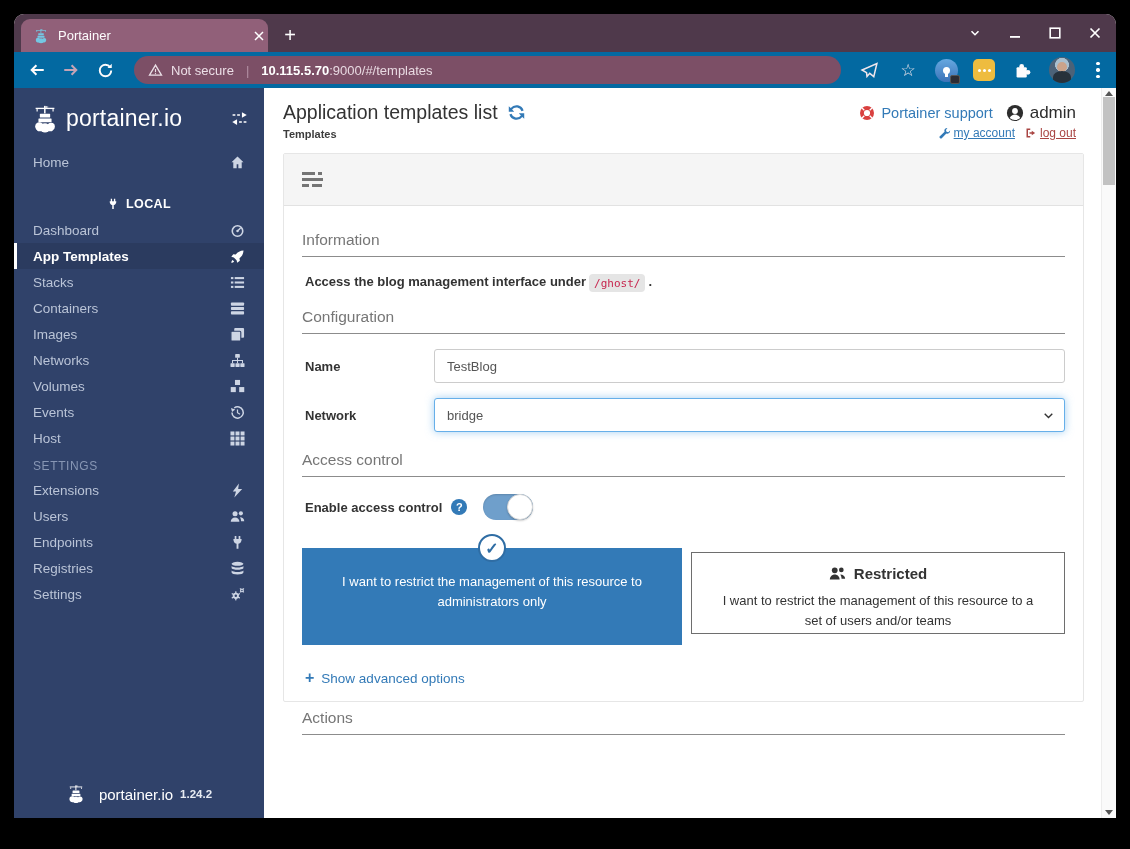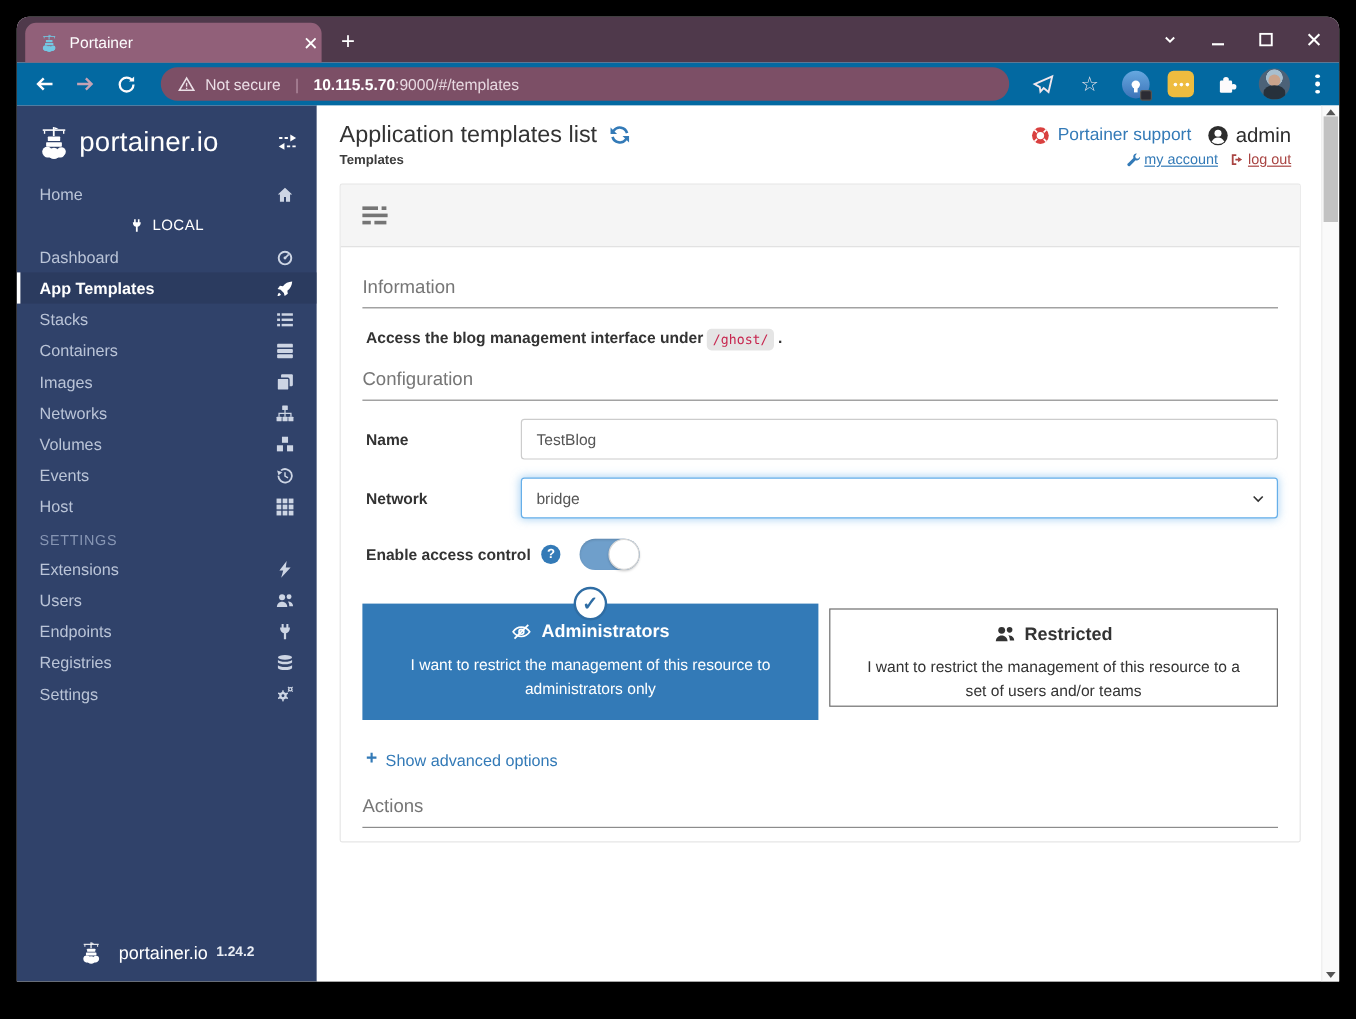--- a/index.html
+++ b/index.html
@@ -39,21 +39,21 @@
   
   .content{display:flex;height:730px;}
   .sidebar{width:250px;flex:none;background:#30426a;color:#bac4d7;position:relative;font-size:13.5px;}
   .logo-row{height:61px;display:flex;align-items:center;padding:0 16px;color:#fff;}
   .logo-mark{color:#fff;margin-right:6px;display:flex;}
   .logo-text{font-size:23px;letter-spacing:.2px;color:#fff;flex:1;}
   .side-item{height:26px;display:flex;align-items:center;padding:0 19px;cursor:pointer;}
   .side-item .lbl{flex:1;}
   .side-item .ic{width:18px;display:flex;justify-content:flex-end;color:#cdd5e4;}
   .side-item.active{background:#2b3b5f;border-left:3px solid #fff;padding-left:16px;color:#fff;font-weight:bold;}
-  .side-header-local{height:26px;display:flex;align-items:center;justify-content:center;gap:7px;color:#fff;font-weight:normal;font-size:12.5px;letter-spacing:.4px;}
+  .side-header-local{height:26px;display:flex;align-items:center;justify-content:center;gap:7px;color:#fff;font-weight:bold;font-size:12.5px;letter-spacing:.4px;margin-top:16px;}
   .side-header-settings{height:26px;display:flex;align-items:end;padding:0 19px 4px;color:#8796b4;font-size:12px;letter-spacing:.6px;}
   .side-footer{position:absolute;bottom:14px;left:0;right:0;display:flex;align-items:center;justify-content:center;gap:7px;color:#fff;}
   .side-footer .logo-text-sm{font-size:15px;}
   .side-footer .ver{font-size:11.5px;font-weight:bold;color:#e8ecf3;}
 
   .main{flex:1;position:relative;background:#fff;overflow:hidden;}
   .m-scrollbar{position:absolute;right:0;top:0;bottom:0;width:15px;background:#fafafa;border-left:1px solid #ededed;}
   .m-thumb{position:absolute;left:1px;right:1px;top:9px;height:88px;background:#c2c2c2;}
   .sb-arrow{position:absolute;left:3px;width:0;height:0;border-left:4.5px solid transparent;border-right:4.5px solid transparent;}
   .sb-up{top:3px;border-bottom:5px solid #555;}
@@ -551,41 +551,32 @@
                   <span>bridge</span>
                   <span>
                         <svg width="11" height="11" viewBox="0 0 16 16">
                           <path d="M2.5 5.5 8 11l5.5-5.5" stroke="#333" stroke-width="2" fill="none"></path>
                         </svg>
                       </span>
                 </span>
               </span>
             </div>
 
+            <div class="section-title">Access control</div>
             <div class="ac-row">
               <span class="ac-label">Enable access control</span>
               <span class="q-icon">?</span>
               <span class="toggle">
                     <span class="knob"></span>
                   </span>
             </div>
 
             <div class="options-row">
               <div class="option sel">
                 <span class="opt-badge">✓</span>
-                <div class="opt-title">
-                  <span>
-                        <svg width="17" height="17" viewBox="0 0 16 16">
-                          <path d="M1.5 8S4 4.3 8 4.3 14.5 8 14.5 8 12 11.7 8 11.7 1.5 8 1.5 8z" fill="none" stroke="#fff" stroke-width="1.3"></path>
-                          <circle cx="8" cy="8" r="1.9" fill="none" stroke="#fff" stroke-width="1.3"></circle>
-                          <path d="M2.6 13.4l10.8-10.8" stroke="#fff" stroke-width="1.4"></path>
-                        </svg>
-                      </span>
-                  <span>Administrators</span>
-                </div>
                 <div class="opt-desc">I want to restrict the management of this resource to administrators only</div>
               </div>
               <div class="option unsel">
                 <div class="opt-title">
                   <span>
                         <svg width="17" height="17" viewBox="0 0 16 16" fill="#333">
                           <circle cx="5.4" cy="5" r="2.7"></circle>
                           <path d="M.8 13.6c0-2.6 2-4.6 4.6-4.6s4.6 2 4.6 4.6z"></path>
                           <circle cx="11.6" cy="4.6" r="2.2"></circle>
                           <path d="M10.6 8.9c2.6.1 4.6 1.5 4.6 4.1h-3.4c0-1.6-.4-3-1.2-4.1z"></path>

